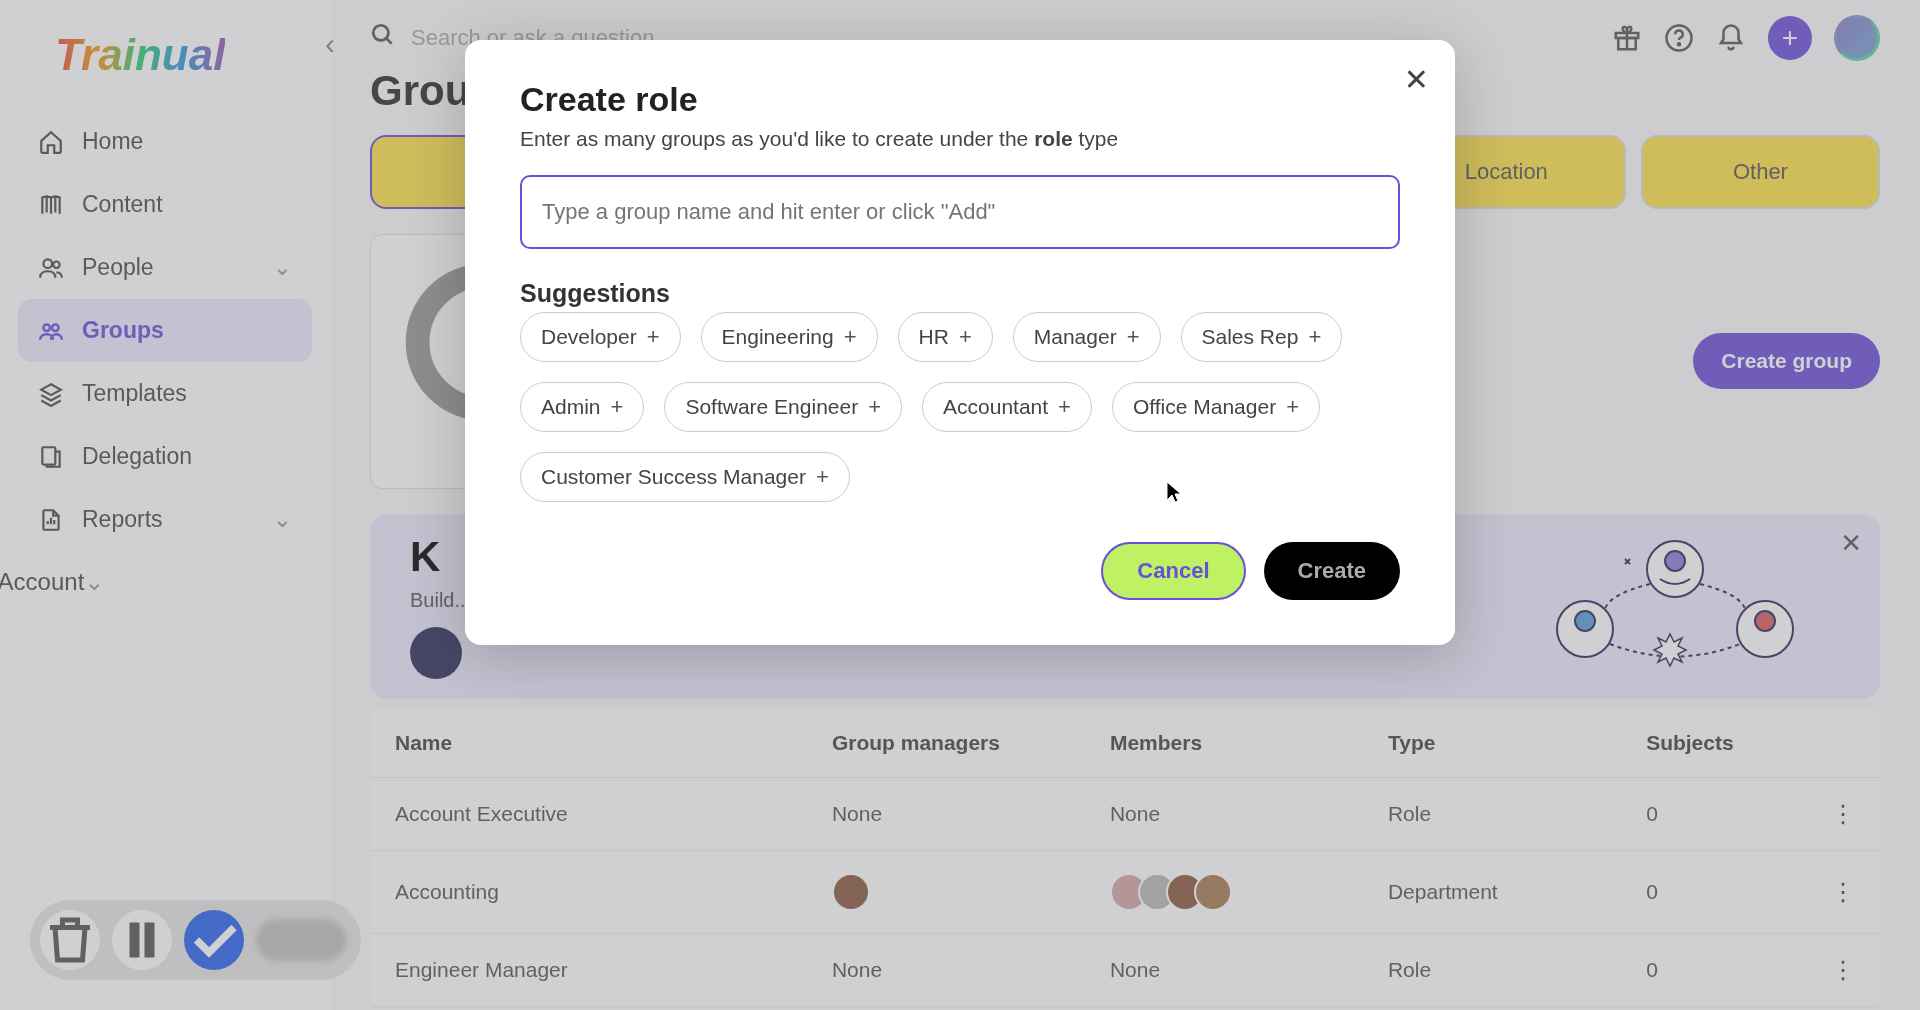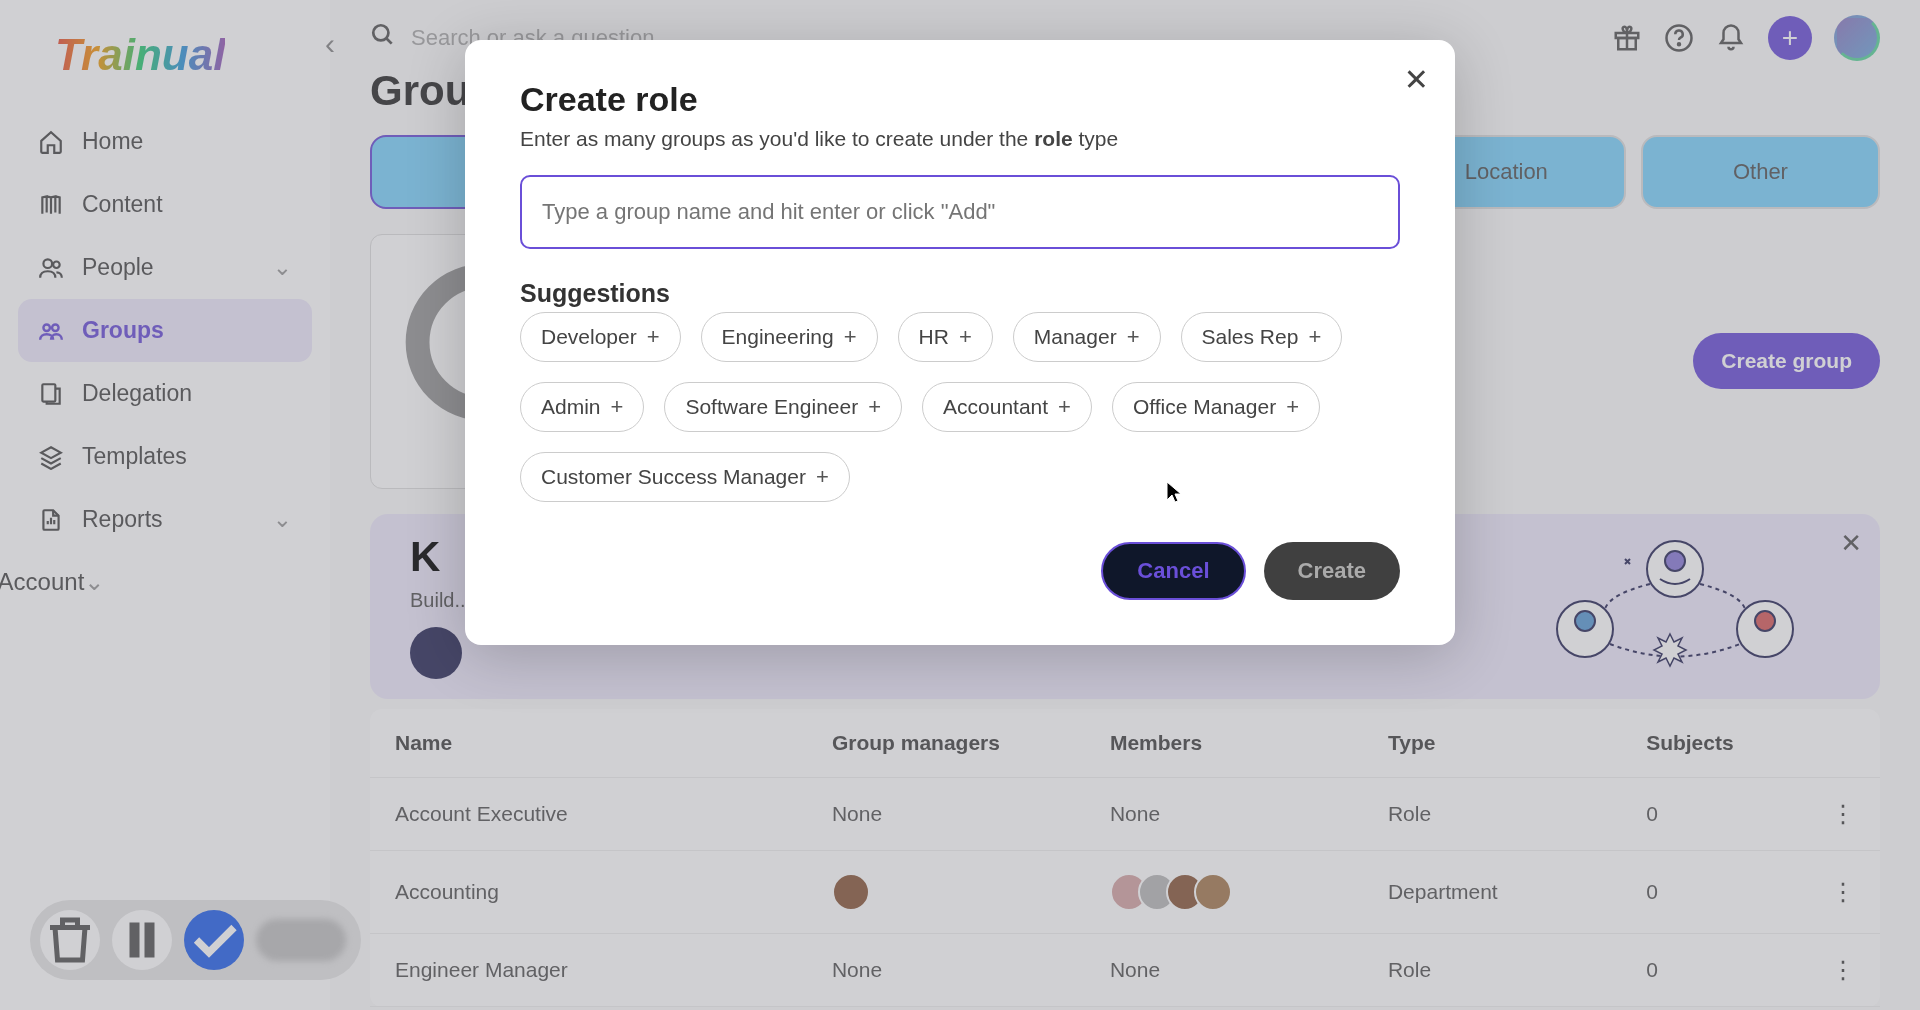--- a/index.html
+++ b/index.html
@@ -26,21 +26,21 @@
 .search-area { display: flex; align-items: center; gap: 15px; flex: 1; color: #aaa; font-size: 22px; }
 .search-ico { font-size: 26px; color: #555; }
 .top-icons { display: flex; align-items: center; gap: 22px; }
 .top-icon { width: 30px; height: 30px; color: #555; font-size: 26px; display: flex; align-items: center; justify-content: center; }
 .plus-circle { width: 44px; height: 44px; background: #6a4fd8; border-radius: 50%; color: #fff; display: flex; align-items: center; justify-content: center; font-size: 28px; }
 .avatar-top { width: 46px; height: 46px; border-radius: 50%; background: linear-gradient(135deg,#8e7cc3,#6fa8dc); border: 3px solid #5bd59b; border-top-color: transparent; border-left-color: transparent; }
 
 .page-title { font-size: 42px; font-weight: 700; color: #2b2b2b; margin-bottom: 20px; }
 
 .filter-row { display: flex; gap: 15px; margin-bottom: 25px; }
-.filter-pill { flex: 1; padding: 22px; border: 2px solid #ddd; border-radius: 16px; text-align: center; font-size: 22px; color: #555; background: #7dd3fc; }
+.filter-pill { flex: 1; padding: 22px; border: 2px solid #ddd; border-radius: 16px; text-align: center; font-size: 22px; color: #555; background: #fde047; }
 .filter-pill.active { border-color: #6a4fd8; color: #6a4fd8; font-weight: 600; }
 
 .sub-bar { display: flex; align-items: center; gap: 15px; margin-bottom: 25px; }
 .small-search { display: flex; align-items: center; gap: 10px; padding: 12px 18px; border: 1px solid #ddd; border-radius: 12px; width: 340px; color: #999; font-size: 20px; background: #fff;}
 .sub-spacer { flex: 1; }
 .create-group-btn { background: #6a4fd8; color: #fff; padding: 16px 28px; border-radius: 30px; font-size: 21px; font-weight: 600; border: none; }
 
 .banner { background: #ede8fb; border-radius: 18px; padding: 30px 40px; display: flex; align-items: center; position: relative; margin-bottom: 10px; height: 185px; }
 .banner h2 { font-size: 42px; font-weight: 800; margin-bottom: 8px; }
 .banner p { font-size: 20px; color: #555; }
@@ -71,22 +71,22 @@
 .modal-close { position: absolute; top: 22px; right: 26px; font-size: 30px; color: #444; cursor: pointer; }
 .modal-title { font-size: 34px; font-weight: 800; color: #222; margin-bottom: 8px; }
 .modal-sub { font-size: 21px; color: #444; margin-bottom: 24px; }
 .modal-sub .bold { font-weight: 700; }
 .modal-input { width: 100%; border: 2px solid #6a4fd8; border-radius: 10px; padding: 22px 20px; font-size: 22px; color: #888; margin-bottom: 30px; outline: none; }
 .suggestions-label { font-size: 25px; font-weight: 700; color: #333; margin-bottom: 4px; }
 .chips { display: flex; flex-wrap: wrap; gap: 20px; margin-bottom: 40px; }
 .chip { display: flex; align-items: center; gap: 10px; padding: 11px 20px; border: 1.5px solid #ccc; border-radius: 30px; font-size: 21px; color: #444; cursor: pointer; }
 .chip-plus { font-size: 22px; color: #555; font-weight: 300; }
 .modal-actions { display: flex; justify-content: flex-end; gap: 18px; }
-.btn-cancel { padding: 14px 34px; border: 2px solid #6a4fd8; border-radius: 30px; color: #6a4fd8; font-size: 22px; font-weight: 600; background: #0f172a; cursor: pointer; }
-.btn-create { padding: 14px 34px; border: none; border-radius: 30px; background: #404040; color: #aaa; font-size: 22px; font-weight: 600; cursor: not-allowed; }
+.btn-cancel { padding: 14px 34px; border: 2px solid #6a4fd8; border-radius: 30px; color: #6a4fd8; font-size: 22px; font-weight: 600; background: #bef264; cursor: pointer; }
+.btn-create { padding: 14px 34px; border: none; border-radius: 30px; background: #000000; color: #aaa; font-size: 22px; font-weight: 600; cursor: not-allowed; }
 
 .cursor { position: absolute; top: 480px; left: 1165px; font-size: 22px; pointer-events: none; z-index: 999; }
 
 svg { width: 100%; height: 100%; }
 </style>
 </head>
 <body>
 
 <div class="app-wrapper">
 
@@ -130,33 +130,33 @@
               <circle cx="8" cy="9" r="3"></circle>
               <circle cx="16" cy="9" r="3"></circle>
               <path d="M2 20c0-3 2.5-5 6-5s6 2 6 5M12 20c0-3 2-5 5-5s5 2 5 5"></path>
             </svg>
           </span>
           <span>Groups</span>
         </div>
         <div class="nav-item">
           <span class="nav-icon">
             <svg viewBox="0 0 24 24" fill="none" stroke="currentColor" stroke-width="2">
+              <path d="M12 3l9 5-9 5-9-5 9-5zM3 13l9 5 9-5M3 18l9 5 9-5"></path>
+            </svg>
+          </span>
+          <span>Templates</span>
+        </div>
+        <div class="nav-item">
+          <span class="nav-icon">
+            <svg viewBox="0 0 24 24" fill="none" stroke="currentColor" stroke-width="2">
               <rect x="4" y="3" width="12" height="16" rx="1"></rect>
               <path d="M16 7h4v14H8v-2"></path>
             </svg>
           </span>
           <span>Delegation</span>
-        </div>
-        <div class="nav-item">
-          <span class="nav-icon">
-            <svg viewBox="0 0 24 24" fill="none" stroke="currentColor" stroke-width="2">
-              <path d="M12 3l9 5-9 5-9-5 9-5zM3 13l9 5 9-5M3 18l9 5 9-5"></path>
-            </svg>
-          </span>
-          <span>Templates</span>
         </div>
         <div class="nav-item">
           <span class="nav-icon">
             <svg viewBox="0 0 24 24" fill="none" stroke="currentColor" stroke-width="2">
               <path d="M14 3H6a1 1 0 0 0-1 1v16a1 1 0 0 0 1 1h12a1 1 0 0 0 1-1V8l-5-5z"></path>
               <path d="M14 3v5h5M9 16v-3M12 16v-6M15 16v-4"></path>
             </svg>
           </span>
           <span>Reports</span>
           <span class="chevron">⌄</span>

